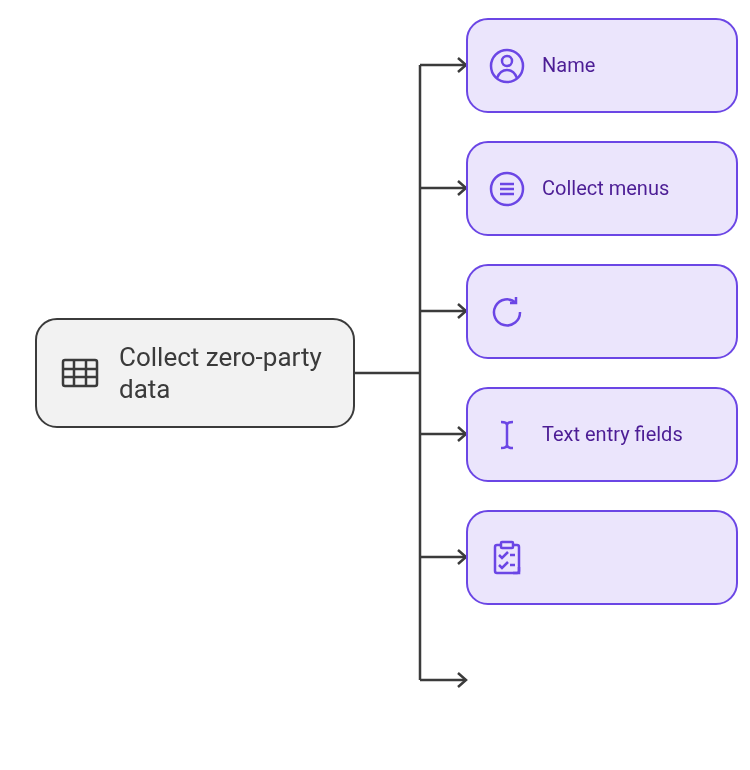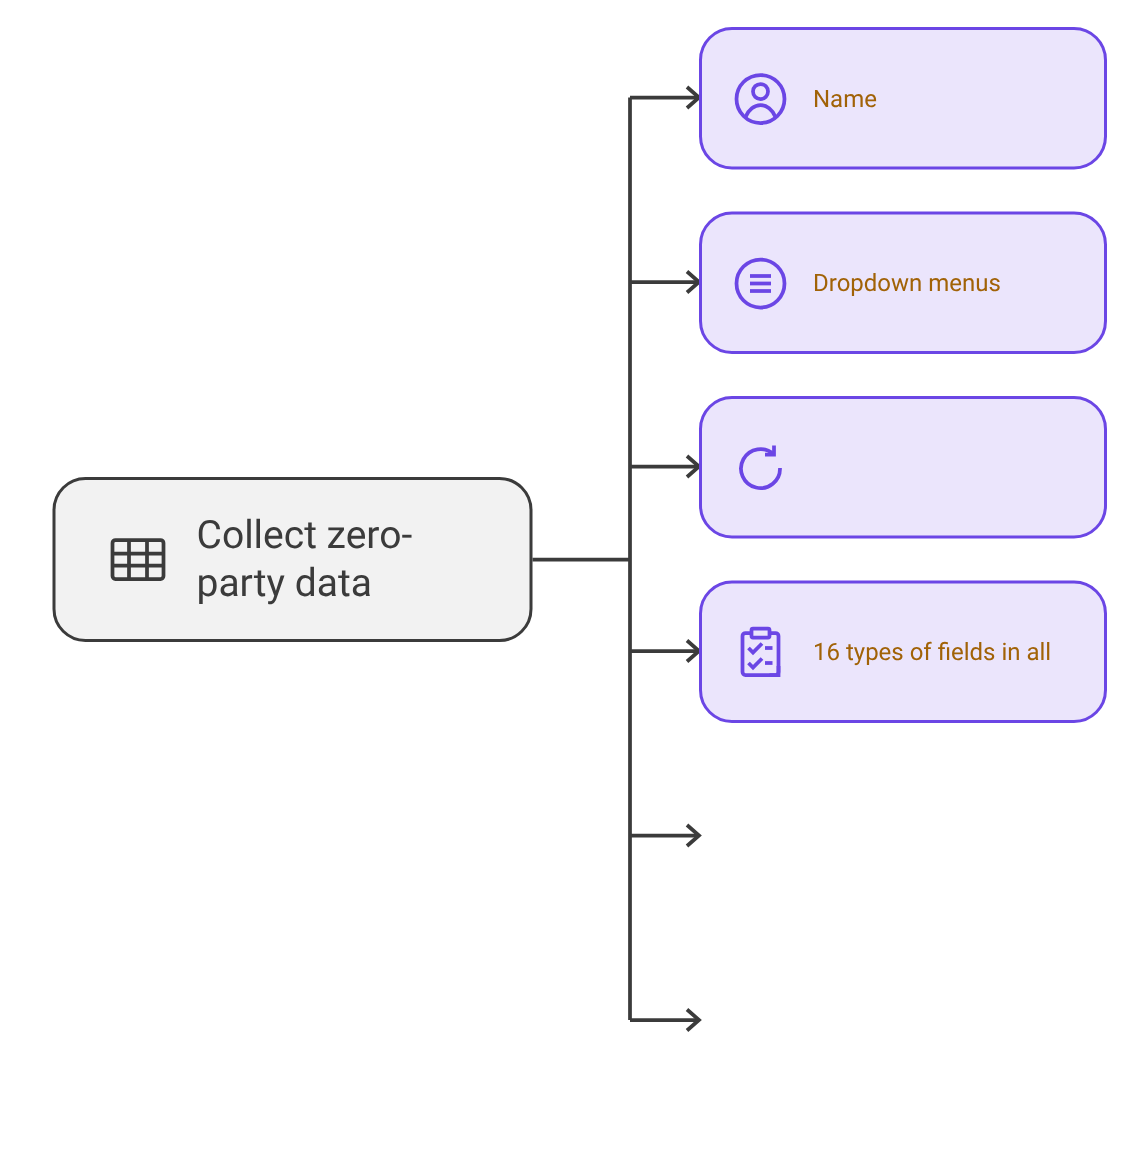--- a/index.html
+++ b/index.html
@@ -23,21 +23,21 @@
       position: absolute;
       left: 35px;
       top: 318px;
       width: 320px;
       height: 110px;
       background: #f2f2f2;
       border: 2px solid #3b3b3b;
       border-radius: 22px;
       display: flex;
       align-items: center;
-      padding: 0 32px;
+      padding: 0 20px;
       gap: 16px;
     }
     .root-node .icon {
       color: #3b3b3b;
       flex: 0 0 46px;
       display: flex;
       align-items: center;
       justify-content: center;
     }
     .root-node .label {
@@ -67,22 +67,22 @@
       gap: 14px;
     }
     .child-node .icon {
       color: #6b46e5;
       flex: 0 0 42px;
       display: flex;
       align-items: center;
       justify-content: center;
     }
     .child-node .label {
-      color: #a16207;
-      font-size: 16px;
+      color: #4c1d95;
+      font-size: 20px;
       line-height: 1.25;
       font-weight: 400;
     }
     svg.connectors {
       position: absolute;
       left: 0;
       top: 0;
       width: 750px;
       height: 770px;
       pointer-events: none;
@@ -150,43 +150,52 @@
 
     <div class="child-node">
       <span class="icon">
         <svg width="42" height="42" viewBox="0 0 42 42" fill="none" stroke="currentColor" stroke-width="2.5">
           <circle cx="21" cy="21" r="16"></circle>
           <line x1="14" y1="16" x2="28" y2="16"></line>
           <line x1="14" y1="21" x2="28" y2="21"></line>
           <line x1="14" y1="26" x2="28" y2="26"></line>
         </svg>
       </span>
-      <span class="label">Dropdown menus</span>
+      <span class="label">Collect menus</span>
     </div>
 
     <div class="child-node">
       <span class="icon">
         <svg width="42" height="42" viewBox="0 0 42 42" fill="none" stroke="currentColor" stroke-width="2.5">
           <path d="M34 21a13 13 0 1 1-4-9"></path>
           <polyline points="30,6 30,12 24,12"></polyline>
         </svg>
       </span>
     </div>
 
+    <div class="child-node">
+      <span class="icon">
+        <svg width="42" height="42" viewBox="0 0 42 42" fill="none" stroke="currentColor" stroke-width="2.5">
+          <line x1="21" y1="10" x2="21" y2="32"></line>
+          <path d="M15 8c3 0 6 1 6 3 0-2 3-3 6-3"></path>
+          <path d="M15 34c3 0 6-1 6-3 0 2 3 3 6 3"></path>
+        </svg>
+      </span>
+      <span class="label">Text entry fields</span>
+    </div>
 
     <div class="child-node">
       <span class="icon">
         <svg width="42" height="42" viewBox="0 0 42 42" fill="none" stroke="currentColor" stroke-width="2.5">
           <rect x="9" y="8" width="24" height="28" rx="2"></rect>
           <rect x="15" y="5" width="12" height="6" rx="1" fill="#ebe5fc"></rect>
           <polyline points="13,18 16,21 22,15"></polyline>
           <polyline points="13,28 16,31 22,25"></polyline>
           <line x1="24" y1="18" x2="29" y2="18"></line>
           <line x1="24" y1="28" x2="29" y2="28"></line>
           <polyline points="33,30 33,36 27,36"></polyline>
         </svg>
       </span>
-      <span class="label">16 types of fields in all</span>
     </div>
 
   </div>
 
 </div>
 
 </body></html>

